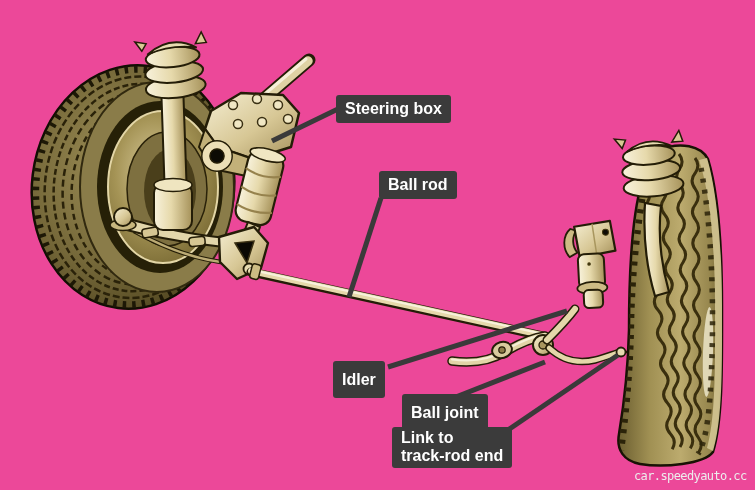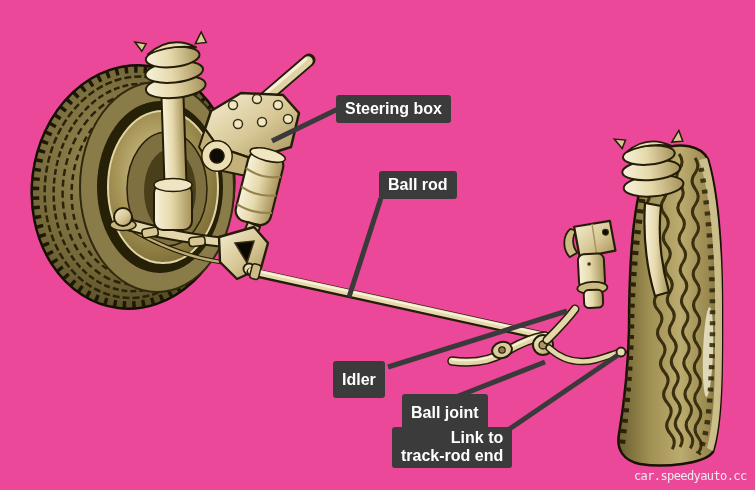--- a/index.html
+++ b/index.html
@@ -8,21 +8,21 @@
     overflow:hidden;font-family:"Liberation Sans",sans-serif;
   }
   .illus{position:absolute;left:0;top:0;}
   .label{
     position:absolute;background:#3b3b3b;color:#ffffff;font-weight:bold;
     font-size:16px;line-height:20px;padding:4px 9px;border-radius:3px;
     white-space:nowrap;z-index:5;
   }
   .label.small{padding:9px 9px;line-height:19px;}
   .label.multiline{
-    white-space:pre-line;text-align:right;line-height:18px;padding:2px 9px 3px;
+    white-space:pre-line;line-height:18px;padding:2px 9px 3px;
   }
   #lbl-steering-box{left:336px;top:95px;}
   #lbl-track-rod{left:379px;top:171px;}
   #lbl-idler{left:333px;top:361px;}
   #lbl-ball-joint{left:362px;top:394px;margin-left:40px;}
   #lbl-link{left:392px;top:427px;}
   .watermark{
     position:absolute;left:634px;top:469px;color:#ededed;z-index:4;
     font-family:"DejaVu Sans Mono",monospace;font-size:12px;letter-spacing:-0.6px;
   }

